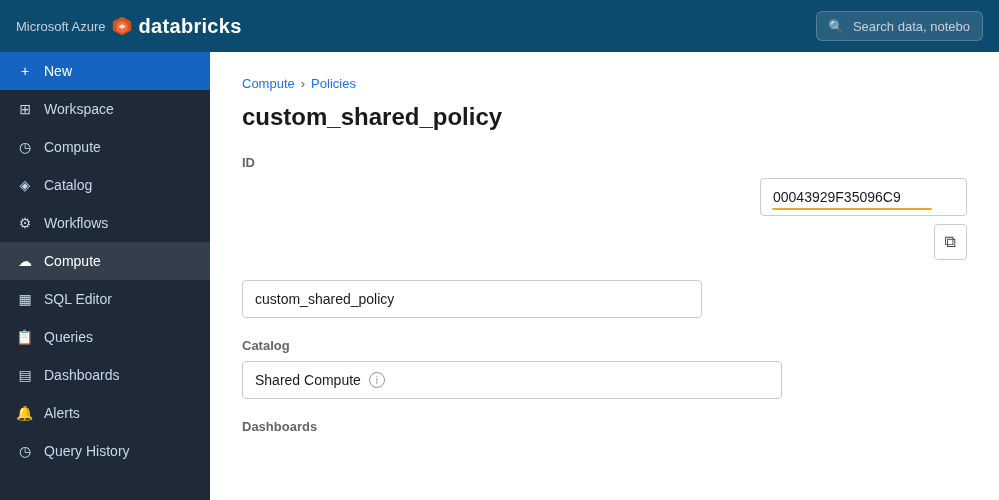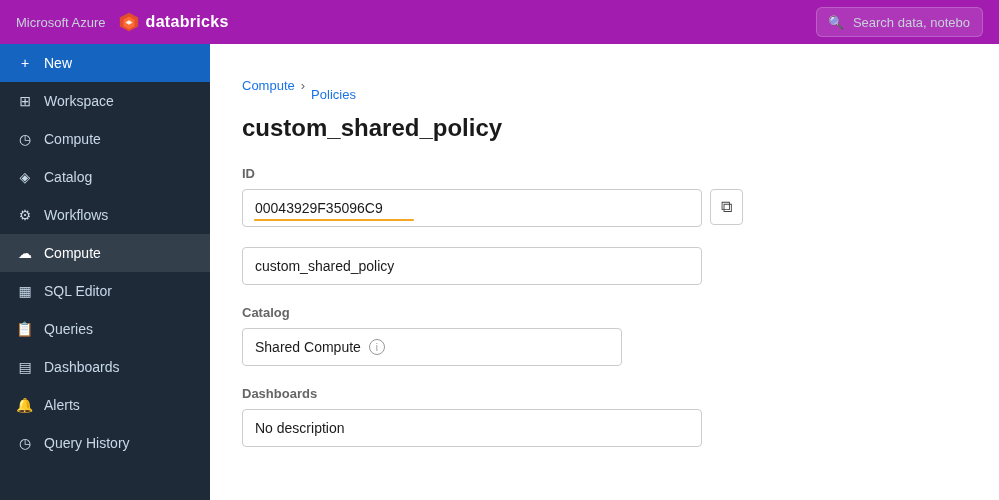--- a/index.html
+++ b/index.html
@@ -1,43 +1,43 @@
 <!DOCTYPE html>
 <html><head>
   <meta charset="utf-8">
   <style>
     * { box-sizing: border-box; margin: 0; padding: 0; }
     body { font-family: -apple-system, BlinkMacSystemFont, 'Segoe UI', sans-serif; display: flex; flex-direction: column; height: 500px; width: 999px; overflow: hidden; background: #fff; }
 
     
     .topbar {
-      height: 44px;
-      background: #a21caf;
+      height: 52px;
+      background: #0c4a6e;
       display: flex;
       align-items: center;
       padding: 0 16px;
-      gap: 12px;
+      gap: 5px;
       flex-shrink: 0;
     }
     .topbar-azure-text {
       color: #c8d0da;
       font-size: 13px;
     }
     .topbar-logo {
       display: flex;
       align-items: center;
       gap: 6px;
     }
     .topbar-logo-icon {
       width: 22px;
       height: 22px;
     }
     .topbar-logo-text {
       color: #fff;
-      font-size: 16px;
+      font-size: 20px;
       font-weight: 600;
       letter-spacing: 0.3px;
     }
     .topbar-search {
       margin-left: auto;
       background: rgba(255,255,255,0.12);
       border: 1px solid rgba(255,255,255,0.2);
       border-radius: 6px;
       display: flex;
       align-items: center;
@@ -120,21 +120,20 @@
       color: #1a73e8;
       cursor: pointer;
     }
     .breadcrumb-separator {
       color: #666;
       font-size: 13px;
     }
     .breadcrumb-current {
       font-size: 13px;
       color: #1a73e8;
-      margin-top: 19px;
     }
 
     .page-title {
       font-size: 24px;
       font-weight: 700;
       color: #1a1a1a;
       margin-bottom: 24px;
     }
 
     .form-section {
@@ -143,22 +142,23 @@
     .field-label {
       font-size: 13px;
       font-weight: 600;
       color: #666;
       margin-bottom: 8px;
       margin-top: 19px;
     }
 
     .id-row {
       display: flex;
-      align-items: flex-start;
+      align-items: flex-end;
       gap: 8px;
+      flex-direction: column;
     }
     .id-input-wrap {
       position: relative;
       flex: 1;
       max-width: 460px;
     }
     .id-input {
       width: 100%;
       border: 1px solid #ccc;
       border-radius: 4px;
@@ -198,21 +198,21 @@
       font-size: 14px;
       color: #1a1a1a;
       background: #fff;
       outline: none;
     }
 
     .family-row {
       display: flex;
       align-items: center;
       gap: 8px;
-      width: 380px;
+      width: 540px;
       border: 1px solid #ccc;
       border-radius: 4px;
       padding: 10px 12px;
       font-size: 14px;
       color: #1a1a1a;
       background: #fff;
     }
     .info-icon {
       width: 16px;
       height: 16px;
@@ -329,16 +329,15 @@
       <div class="family-row">
         <span>Shared Compute</span>
         <div class="info-icon">
           <span>i</span>
         </div>
       </div>
     </div>
 
     <div class="form-section">
       <div class="field-label">Dashboards</div>
-      <input class="text-input" type="text" value="No description" style="">
     </div>
   </main>
 </div>
 
 </body></html>

